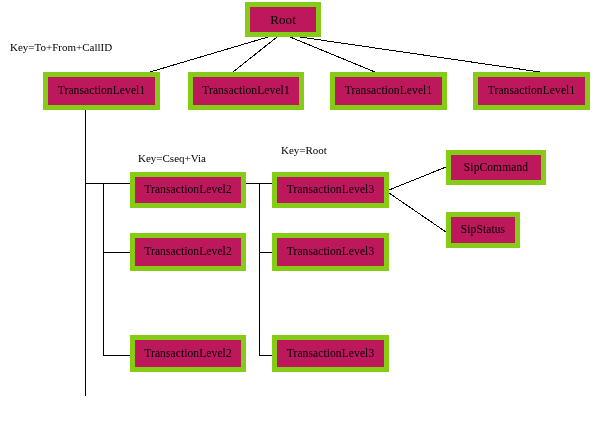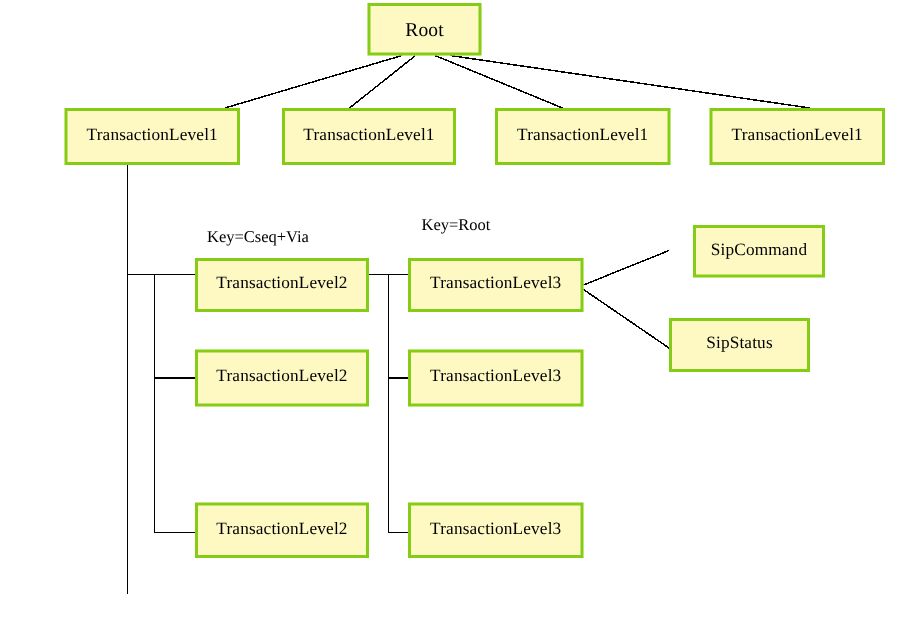--- a/index.html
+++ b/index.html
@@ -26,22 +26,22 @@
     position: absolute;
     left: 0;
     top: 0;
     width: 604px;
     height: 424px;
     pointer-events: none;
   }
   .node-box {
     position: absolute;
     box-sizing: border-box;
-    border: 2px solid #84cc16;
-    background: #fef9c3;
+    border: 5px solid #84cc16;
+    background: #be185d;
     display: flex;
     align-items: center;
     justify-content: center;
     font-family: "Liberation Serif", "DejaVu Serif", serif;
     font-size: 11.5px;
     line-height: 1;
     letter-spacing: 0.1px;
     white-space: nowrap;
     color: #000000;
   }
@@ -128,24 +128,25 @@
   <div class="node-box" style="left:272px; top:172px; width:117px; height:36px;">
     <span>TransactionLevel3</span>
   </div>
   <div class="node-box" style="left:272px; top:233px; width:117px; height:38px;">
     <span>TransactionLevel3</span>
   </div>
   <div class="node-box" style="left:272px; top:335px; width:117px; height:37px;">
     <span>TransactionLevel3</span>
   </div>
 
-  <div class="node-box" style="left:462px; top:150px; width:88px; height:35px;">
+  <div class="node-box" style="left:446px; top:150px; width:100px; height:35px;">
     <span>SipCommand</span>
   </div>
-  <div class="node-box" style="left:446px; top:212px; width:94px; height:36px;">
+  <div class="node-box" style="left:446px; top:212px; width:74px; height:36px;">
     <span>SipStatus</span>
   </div>
 
+  <div class="edge-label" style="left:10px; top:42px;">Key=To+From+CallID</div>
   <div class="edge-label" style="left:138px; top:153px;">Key=Cseq+Via</div>
   <div class="edge-label" style="left:281px; top:145px;">Key=Root</div>
 
 
 </div>
 
 </body></html>

